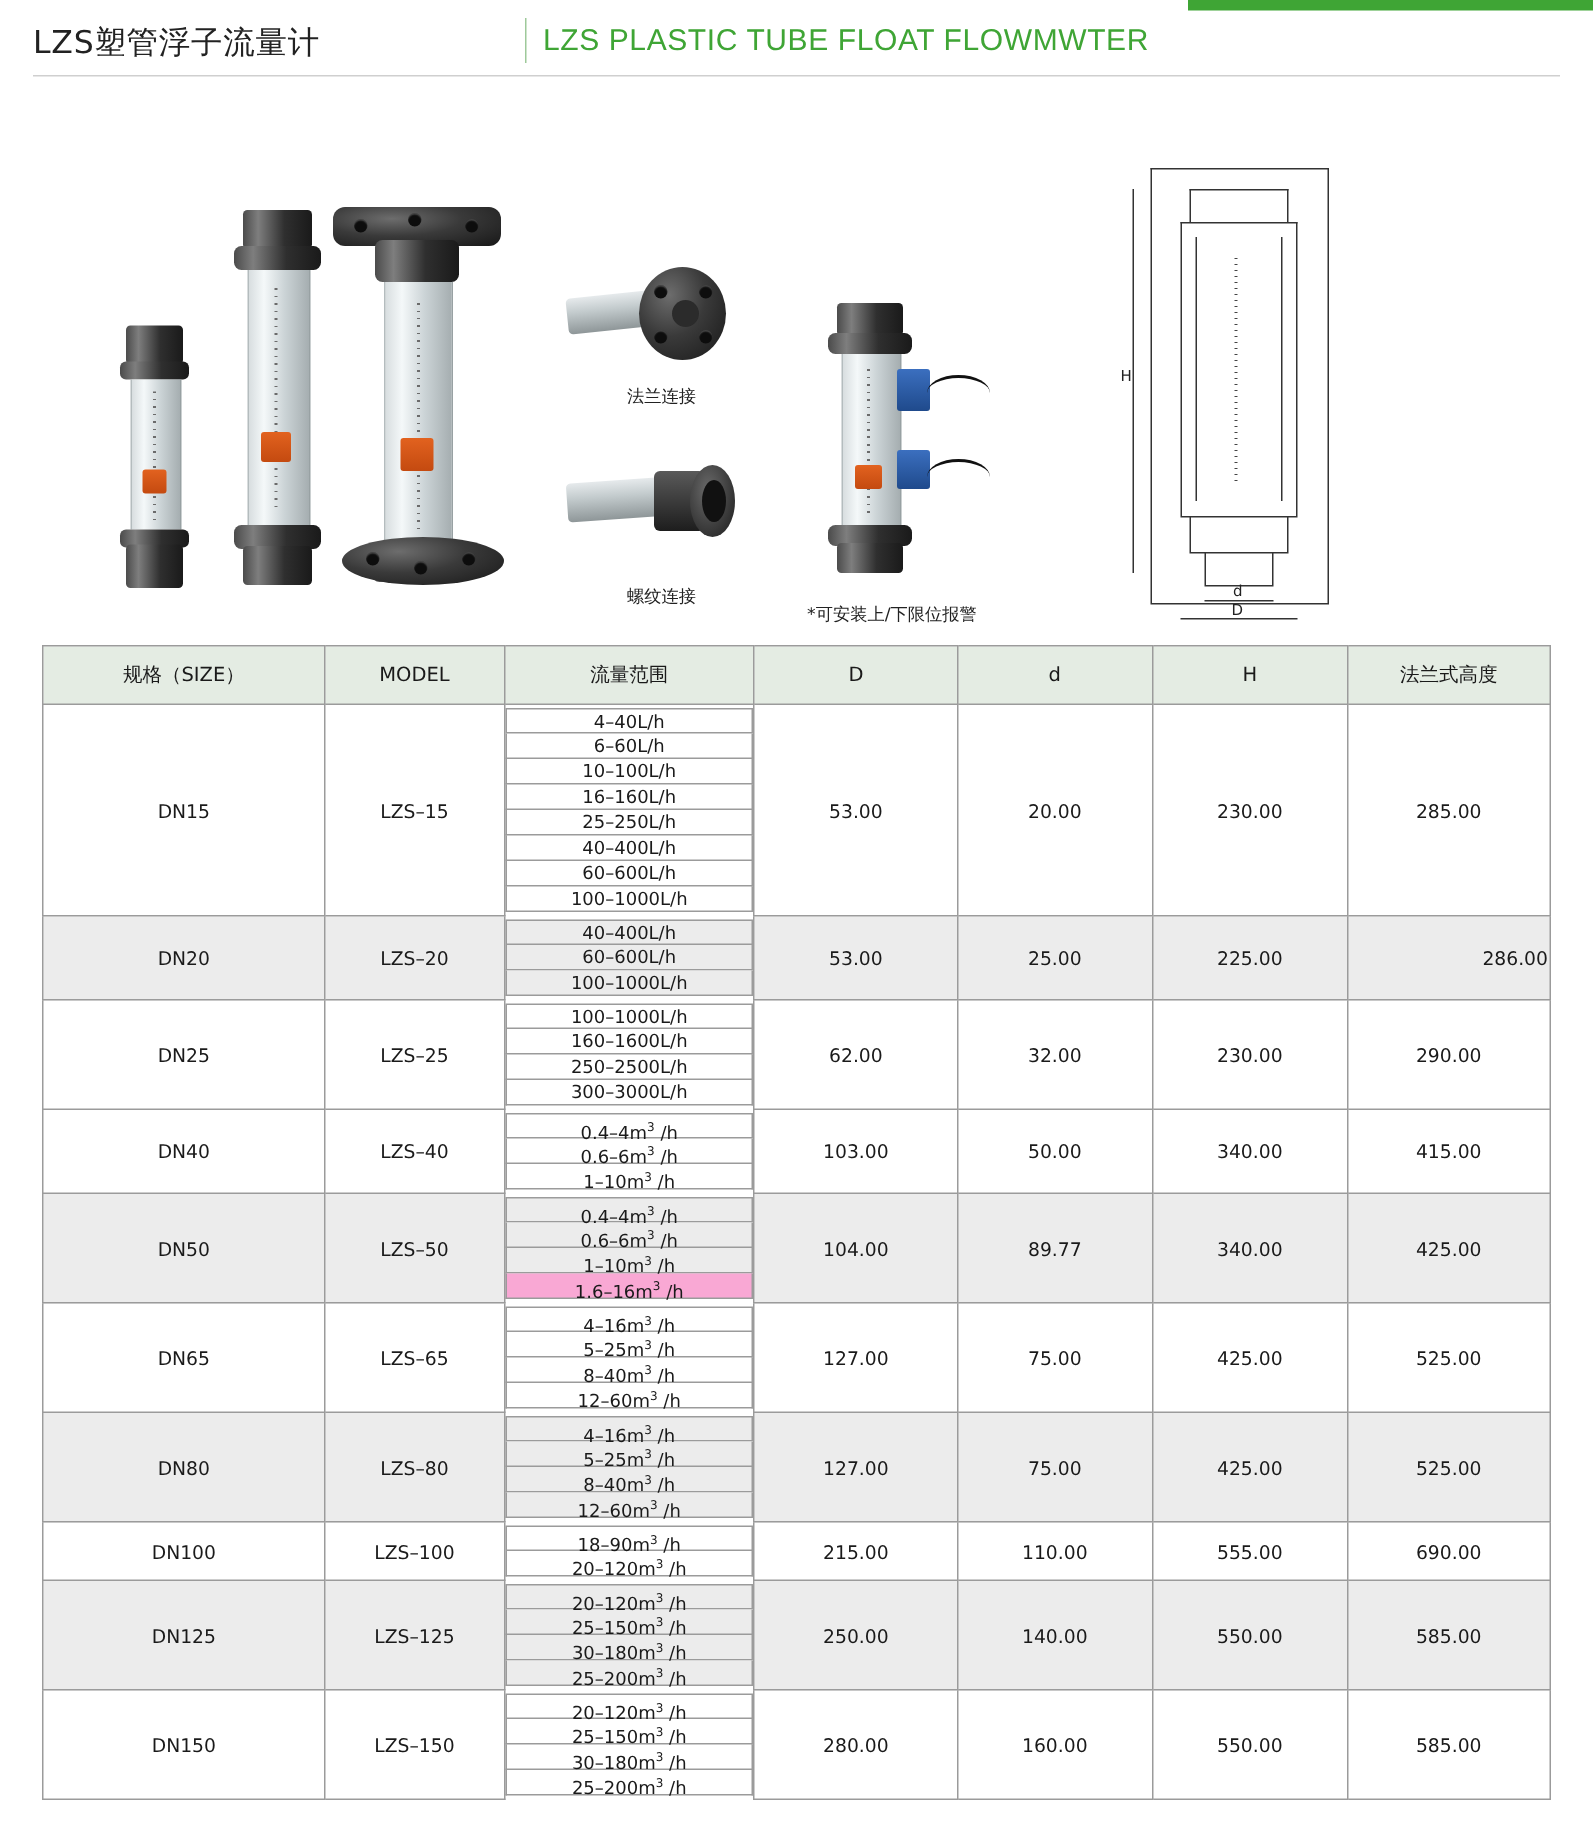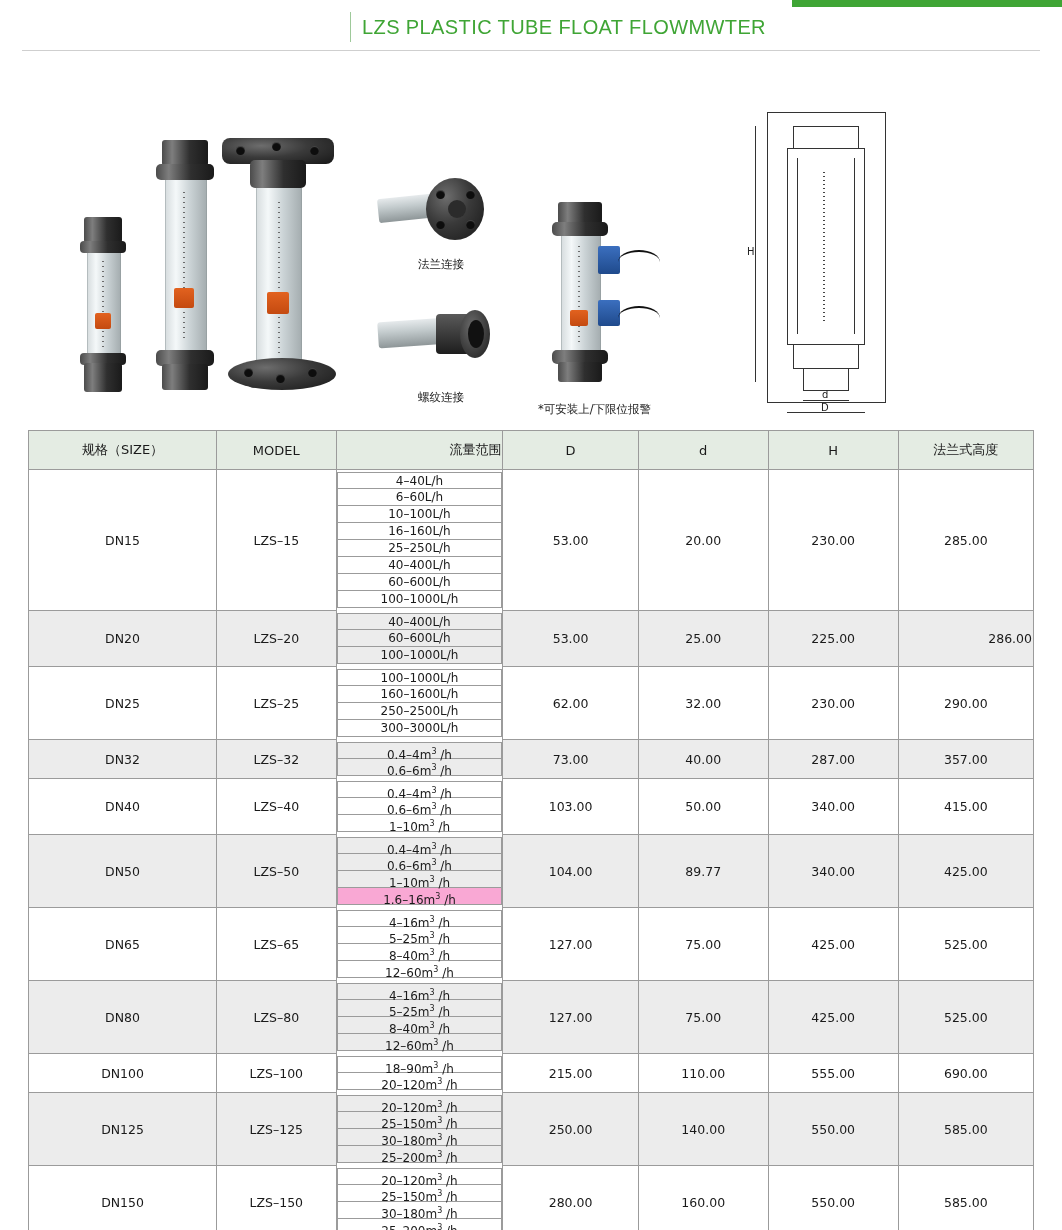--- a/index.html
+++ b/index.html
@@ -185,20 +185,21 @@
   .flow-item:first-child {
     border-top: 1px solid #9b9b9b;
   }
   sup { font-size: 8px; vertical-align: super; }
 </style>
 </head>
 <body>
 
 <div class="header">
   <div class="green-bar"></div>
+  <div class="title-cn">LZS塑管浮子流量计</div>
   <div class="title-sep"></div>
   <div class="title-en">LZS PLASTIC TUBE FLOAT FLOWMWTER</div>
   <div class="header-rule"></div>
 </div>
 
 <div class="figures">
 
   <div class="meter" style="left:78px; top:165px; width:50px; height:175px;">
     <div class="cap" style="left:6px; top:0; width:38px; height:26px;"></div>
     <div class="cap" style="left:2px; top:24px; width:46px; height:12px; border-radius:4px;"></div>
@@ -305,21 +306,21 @@
     <div class="dlabel" style="left:77px; top:277px;">d</div>
     <div class="dlabel" style="left:76px; top:290px;">D</div>
   </div>
 </div>
 
 <table class="spec">
   <thead>
     <tr>
       <th style="width:175px;">规格（SIZE）</th>
       <th style="width:110px;">MODEL</th>
-      <th style="width:155px;text-align:right;">流量范围</th>
+      <th style="width:155px;">流量范围</th>
       <th style="width:125px;">D</th>
       <th style="width:120px;">d</th>
       <th style="width:120px;">H</th>
       <th style="width:125px;">法兰式高度</th>
     </tr>
   </thead>
   <tbody id="table-body">
       <tr>
         <td style="height: 138px;">DN15</td>
         <td style="height: 138px;">LZS–15</td>
@@ -364,34 +365,20 @@
             <div class="flow-item">160–1600L/h</div>
             <div class="flow-item">250–2500L/h</div>
             <div class="flow-item">300–3000L/h</div>
           </div>
         </td>
         <td style="height: 70px;">62.00</td>
         <td style="height: 70px;">32.00</td>
         <td style="height: 70px;">230.00</td>
         <td style="height: 70px;">290.00</td>
       </tr>
-      <tr class="row-alt">
-        <td style="height: 36px;">DN32</td>
-        <td style="height: 36px;">LZS–32</td>
-        <td class="flow-cell" style="background: transparent;">
-          <div class="flow-list">
-            <div class="flow-item" style="background: rgb(236, 236, 236);">0.4–4m<sup>3</sup> /h</div>
-            <div class="flow-item" style="background: rgb(236, 236, 236);">0.6–6m<sup>3</sup> /h</div>
-          </div>
-        </td>
-        <td style="height: 36px;">73.00</td>
-        <td style="height: 36px;">40.00</td>
-        <td style="height: 36px;">287.00</td>
-        <td style="height: 36px;">357.00</td>
-      </tr>
       <tr>
         <td style="height: 53px;">DN40</td>
         <td style="height: 53px;">LZS–40</td>
         <td class="flow-cell" style="background: transparent;">
           <div class="flow-list">
             <div class="flow-item">0.4–4m<sup>3</sup> /h</div>
             <div class="flow-item">0.6–6m<sup>3</sup> /h</div>
             <div class="flow-item">1–10m<sup>3</sup> /h</div>
           </div>
         </td>

